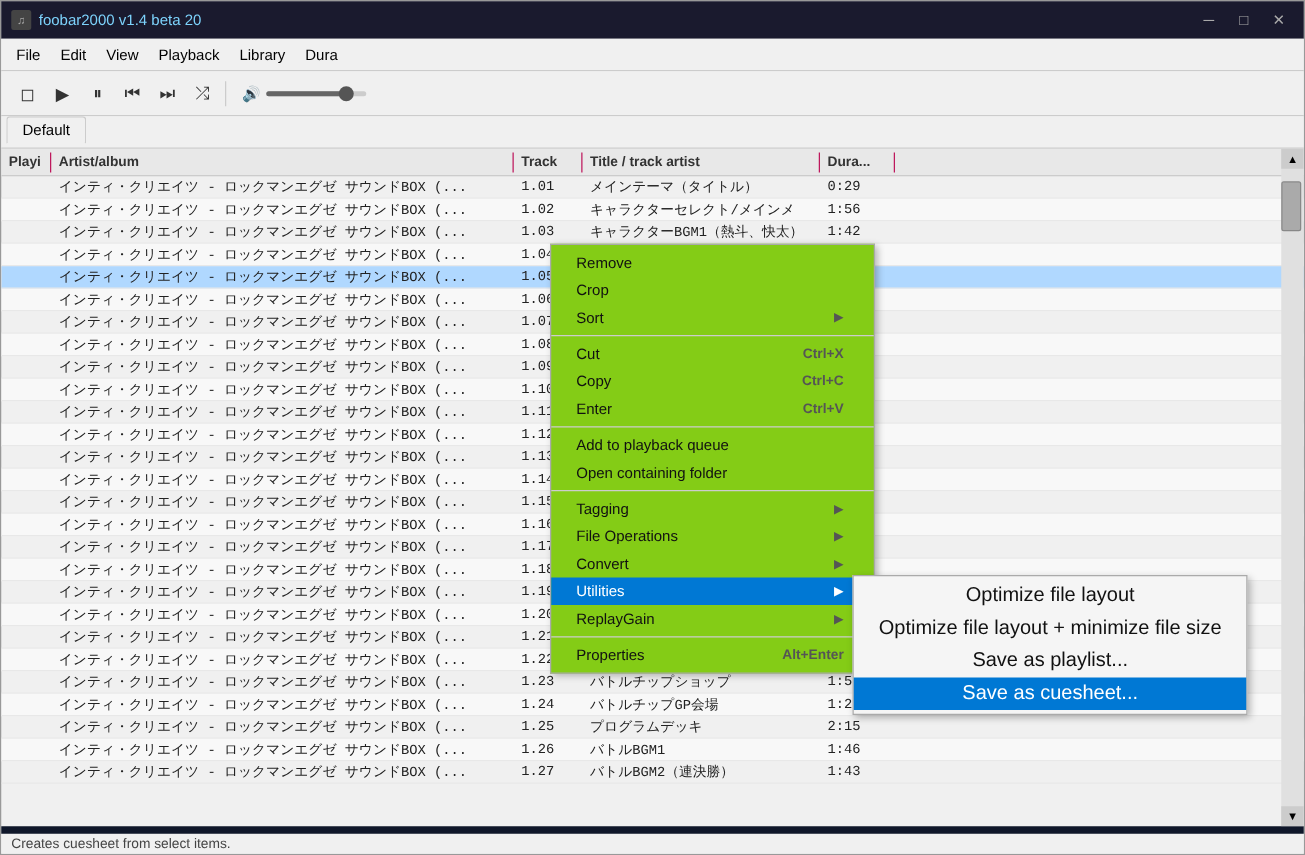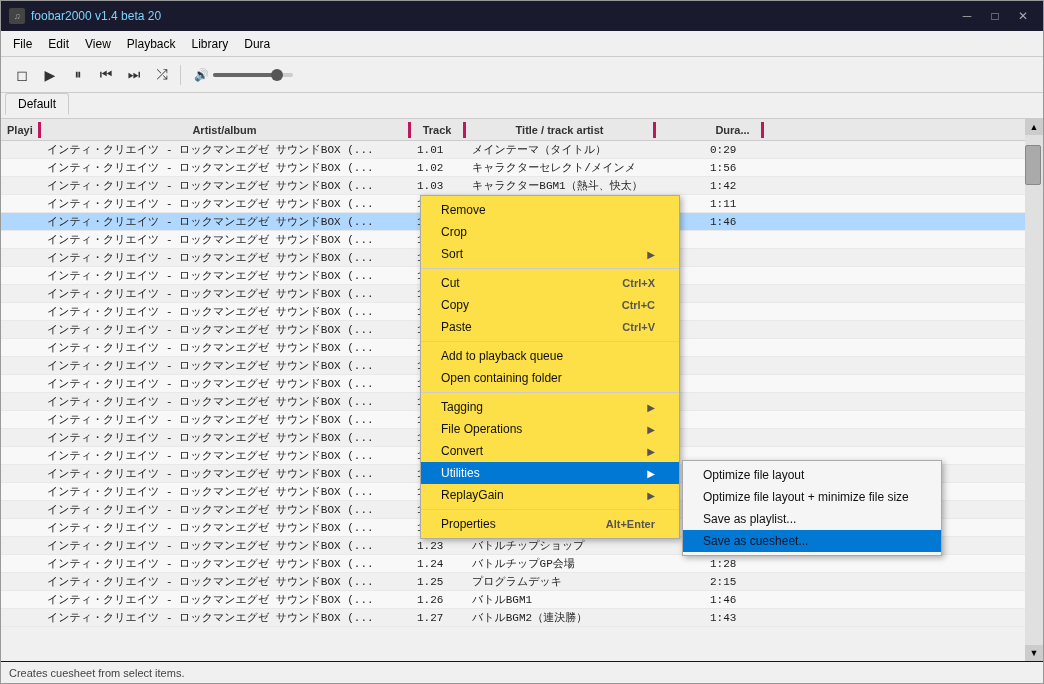--- a/index.html
+++ b/index.html
@@ -164,30 +164,29 @@
       display: flex;
       height: 22px;
       align-items: center;
       flex-shrink: 0;
     }
     .col-header {
       padding: 2px 6px;
       font-size: 11px;
       font-weight: bold;
       color: #333;
-      border-right: 3px solid #be185d;
+      border-right: 1px solid #be185d;
       white-space: nowrap;
       overflow: hidden;
-      text-align: center;
     }
     .col-play { width: 40px; }
     .col-artist { width: 370px; }
     .col-track { width: 55px; }
     .col-title { width: 190px; }
-    .col-duration { width: 60px; margin-left: 48px; }
+    .col-duration { width: 60px; }
 
     .playlist-body {
       flex: 1;
       overflow: hidden;
       position: relative;
     }
     .playlist-row {
       display: flex;
       height: 18px;
       align-items: center;
@@ -232,35 +231,35 @@
       background: #aaa;
       border: 1px solid #888;
       border-radius: 2px;
       position: absolute;
       top: 10px;
     }
 
     .status-bar {
       height: 22px;
       background: #f0f0f0;
-      border-top: 1px solid #0f172a;
+      border-top: 6px solid #0f172a;
       display: flex;
       align-items: center;
       padding: 0 8px;
       font-size: 11px;
       color: #444;
       flex-shrink: 0;
     }
 
     
     .context-menu {
       position: absolute;
       top: 195px;
-      left: 420px;
-      background: #fde047;
+      left: 440px;
+      background: #84cc16;
       border: 1px solid #aaa;
       box-shadow: 2px 2px 6px rgba(0,0,0,0.3);
       min-width: 260px;
       z-index: 100;
       padding: 3px 0;
     }
     .ctx-item {
       padding: 4px 24px 4px 20px;
       font-size: 12px;
       color: #111;
@@ -295,26 +294,27 @@
       left: 682px;
       background: #f5f5f5;
       border: 1px solid #aaa;
       box-shadow: 2px 2px 6px rgba(0,0,0,0.3);
       min-width: 260px;
       z-index: 101;
       padding: 3px 0;
     }
     .submenu-item {
       padding: 4px 20px;
-      font-size: 12px;
+      font-size: 16px;
       color: #111;
       cursor: pointer;
       white-space: nowrap;
-    }
-    .submenu-item.highlighted { background: #0078d4; color: #0f172a; }
+      text-align: center;
+    }
+    .submenu-item.highlighted { background: #0078d4; color: #ffffff; }
   </style>
 </head>
 <body>
 
 <div class="window">
 
   <div class="title-bar">
     <div class="title-bar-left">
       <div class="title-bar-icon">♫</div>
       <span class="title-bar-title">foobar2000 v1.4 beta 20</span>
@@ -581,21 +581,21 @@
       <div class="ctx-sep"></div>
       <div class="ctx-item">
         <span>Cut</span>
         <span class="ctx-shortcut">Ctrl+X</span>
       </div>
       <div class="ctx-item">
         <span>Copy</span>
         <span class="ctx-shortcut">Ctrl+C</span>
       </div>
       <div class="ctx-item">
-        <span>Paste</span>
+        <span>Enter</span>
         <span class="ctx-shortcut">Ctrl+V</span>
       </div>
       <div class="ctx-sep"></div>
       <div class="ctx-item">
         <span>Add to playback queue</span>
       </div>
       <div class="ctx-item">
         <span>Open containing folder</span>
       </div>
       <div class="ctx-sep"></div>

